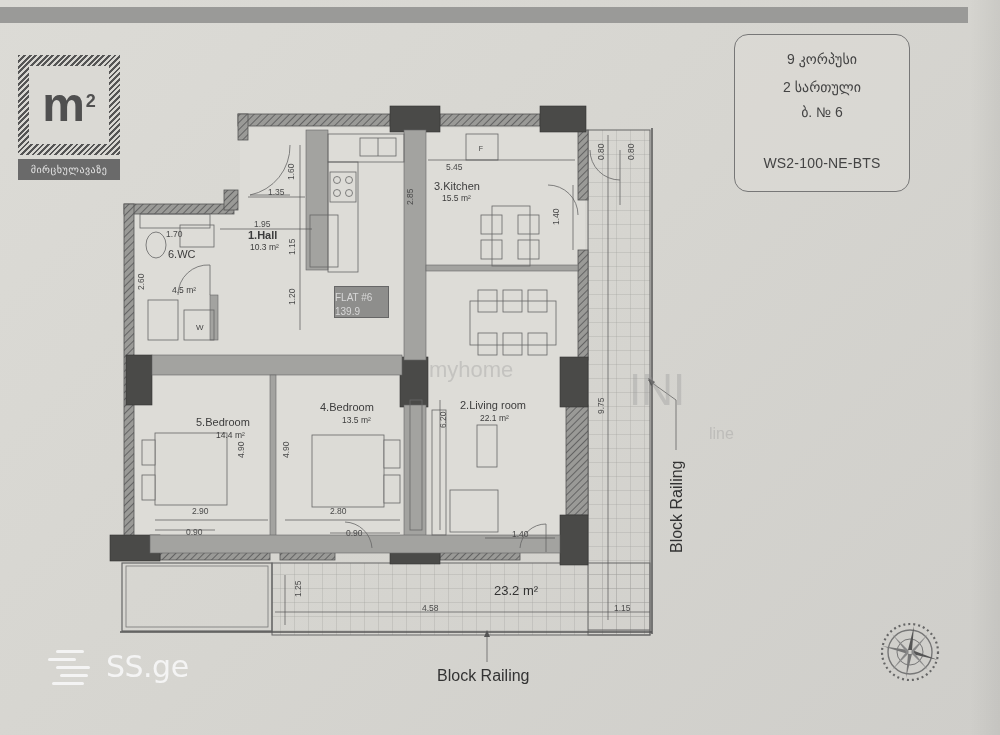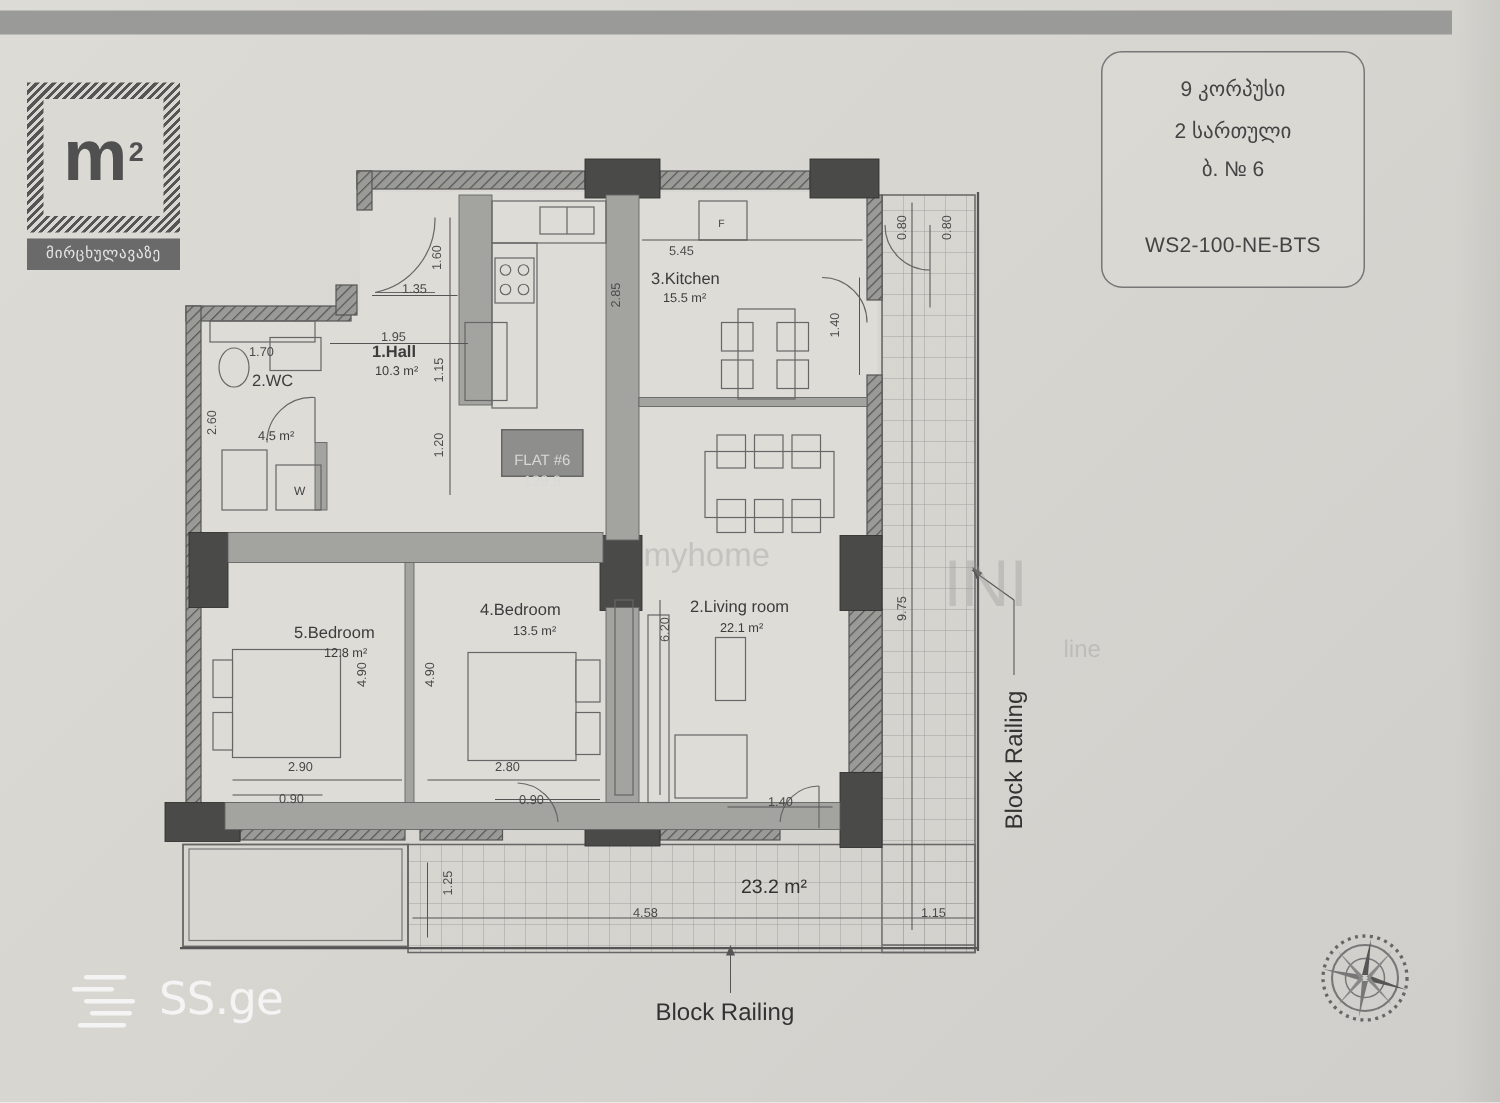--- a/index.html
+++ b/index.html
@@ -34,21 +34,21 @@
   .info-l4 { top: 92px; font-size: 13px; } .info-l5 { top: 120px; font-size: 14px; letter-spacing: .2px; }
 
   
   .plan { position: absolute; left: 0; top: 0; width: 1000px; height: 735px; }
   .label { position: absolute; color: #3c3c3c; white-space: nowrap; font-family: "Liberation Sans", sans-serif; }
   .room-name { font-size: 11px; }
   .room-area { font-size: 8.5px; }
   .dim { font-size: 8.5px; color: #4a4a4a; }
   .dim-v { transform: rotate(-90deg); transform-origin: left top; }
   .flat-tag { position: absolute; left: 334px; top: 286px; width: 55px; height: 32px; background: #8e8e8c;
-    border: 1px solid #666; color: #d8d8d8; text-align: center; font-size: 10px; line-height: 14px; padding-top: 14px; }
+    border: 1px solid #666; color: #d8d8d8; text-align: left; font-size: 10px; line-height: 14px; padding-top: 4px; }
   .railing { position: absolute; font-size: 16px; color: #333; }
   .railing-right { left: 668px; top: 553px; transform: rotate(-90deg); transform-origin: left top; }
   .railing-bottom { left: 437px; top: 667px; }
   .balcony-area { position: absolute; left: 494px; top: 583px; font-size: 13px; color: #333; }
   .watermark { position: absolute; color: rgba(150,150,150,0.35); font-weight: normal; margin-left: 29px; }
 
   
   .ssge { position: absolute; left: 48px; top: 647px; display: flex; align-items: center; gap: 14px; }
   .ssge-icon { width: 44px; height: 38px; position: relative; }
   .ssge-icon span { position: absolute; height: 3px; background: #f4f4f4; border-radius: 2px; }
@@ -246,23 +246,23 @@
 <div class="label room-name" style="left:460px;top:399px;">2.Living room</div>
 <div class="label room-area" style="left:480px;top:413px;">22.1 m²</div>
 
 <div class="label room-name" style="left:434px;top:180px;">3.Kitchen</div>
 <div class="label room-area" style="left:442px;top:193px;">15.5 m²</div>
 
 <div class="label room-name" style="left:320px;top:401px;">4.Bedroom</div>
 <div class="label room-area" style="left:342px;top:415px;">13.5 m²</div>
 
 <div class="label room-name" style="left:196px;top:416px;">5.Bedroom</div>
-<div class="label room-area" style="left:216px;top:430px;">12.8 m²</div>
-
-<div class="label room-name" style="left:168px;top:248px;">2.WC</div>
+<div class="label room-area" style="left:216px;top:430px;">14.4 m²</div>
+
+<div class="label room-name" style="left:168px;top:248px;">6.WC</div>
 <div class="label room-area" style="left:172px;top:237px;margin-top:48px;">4.5 m²</div>
 
 <div class="label dim" style="left:268px;top:187px;">1.35</div>
 <div class="label dim dim-v" style="left:286px;top:180px;">1.60</div>
 <div class="label dim" style="left:254px;top:219px;">1.95</div>
 <div class="label dim dim-v" style="left:287px;top:255px;">1.15</div>
 <div class="label dim dim-v" style="left:287px;top:305px;">1.20</div>
 <div class="label dim" style="left:166px;top:229px;">1.70</div>
 <div class="label dim dim-v" style="left:136px;top:290px;">2.60</div>
 <div class="label dim" style="left:446px;top:162px;">5.45</div>

